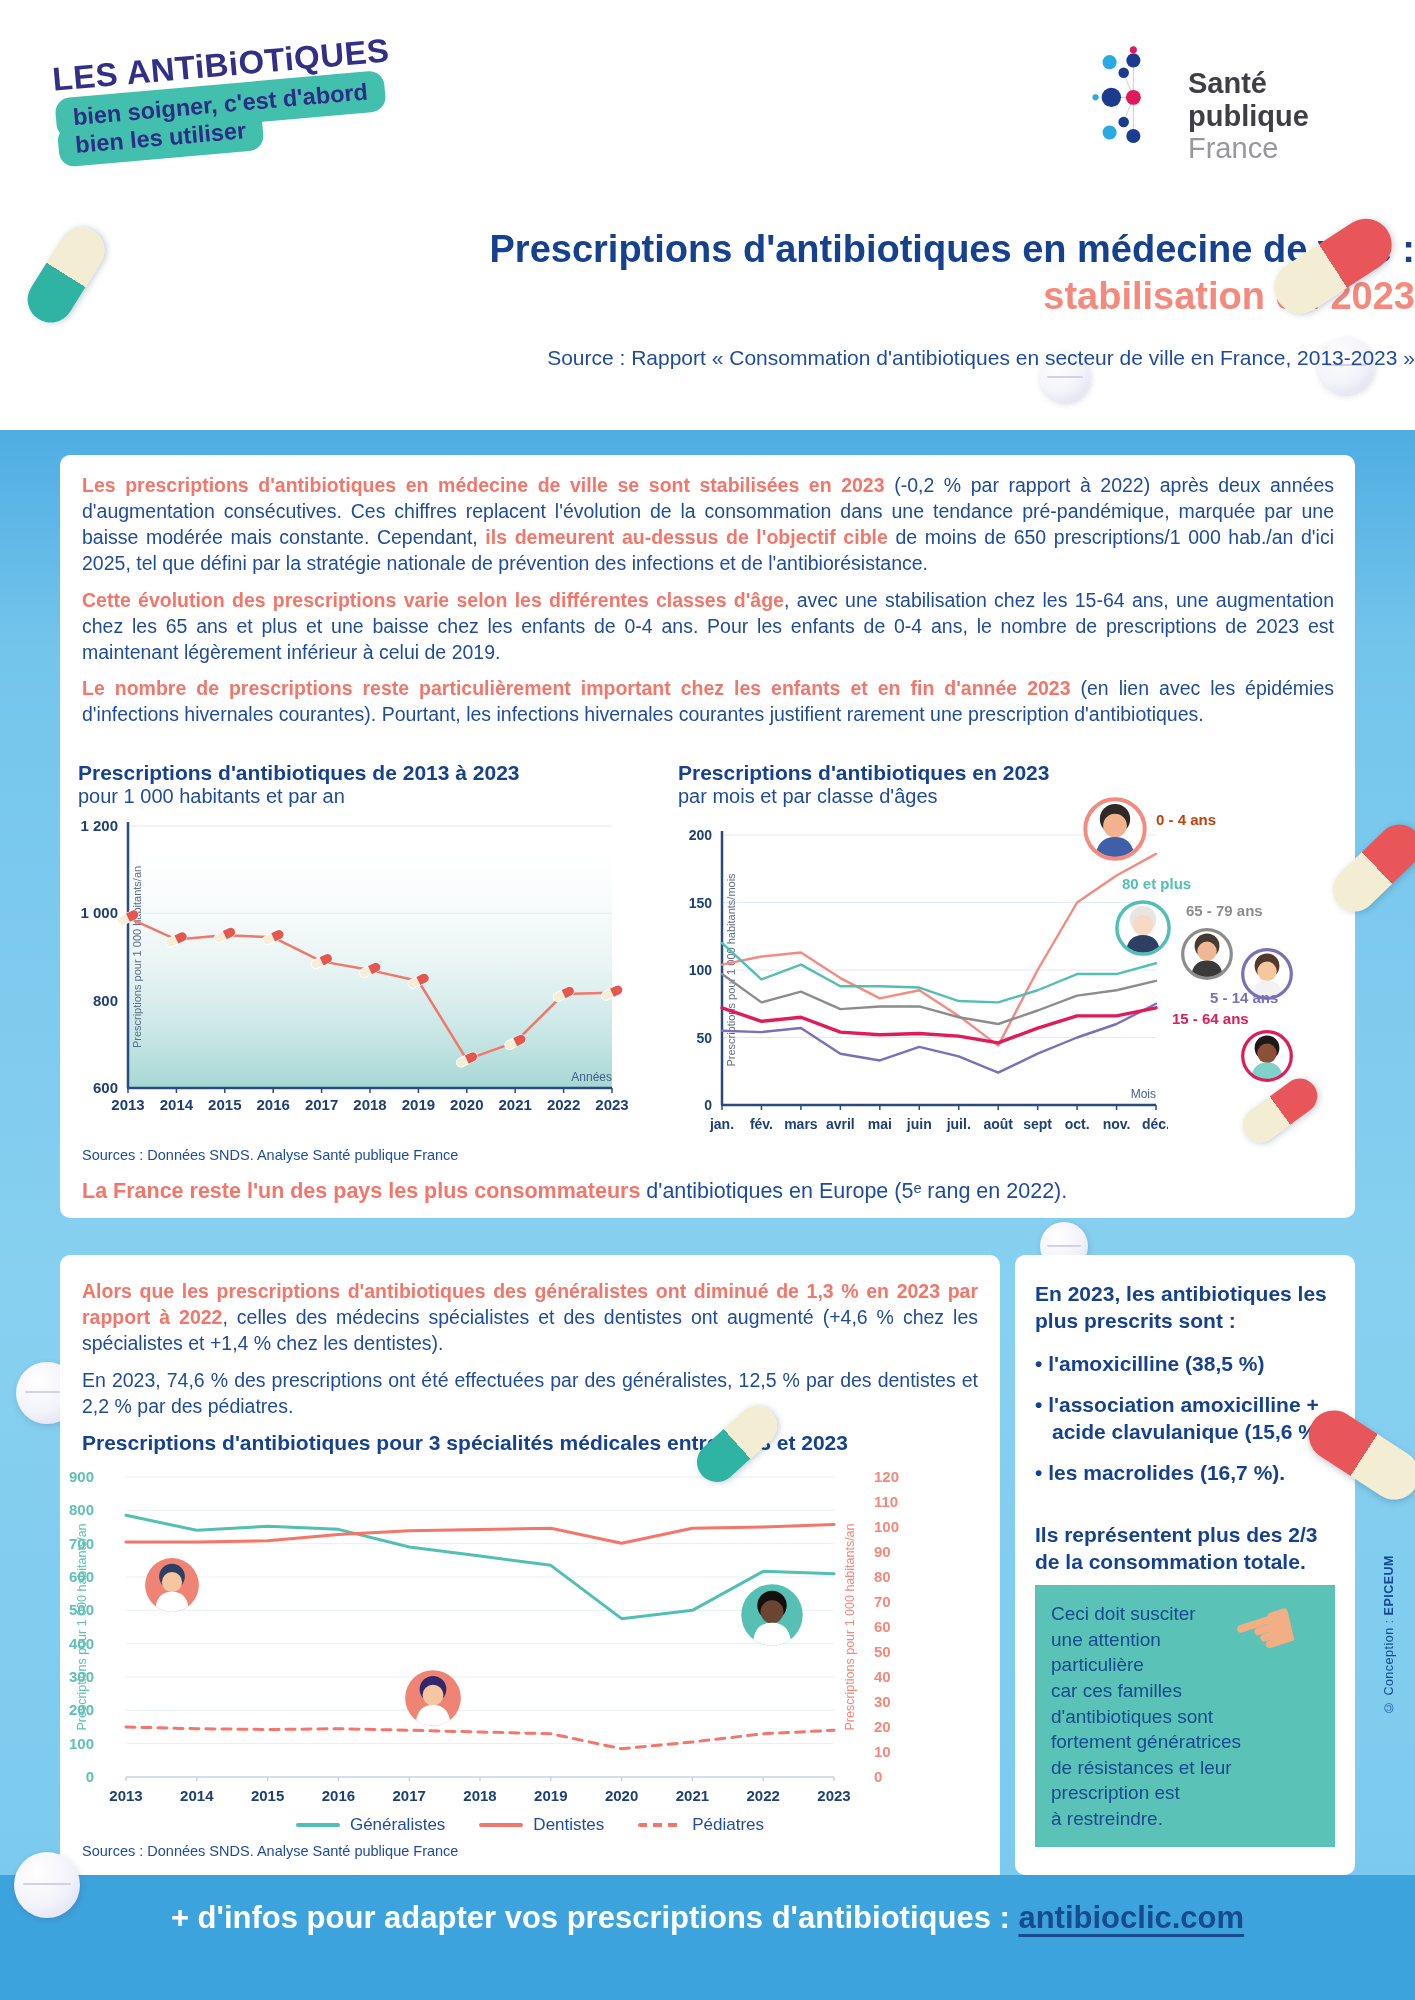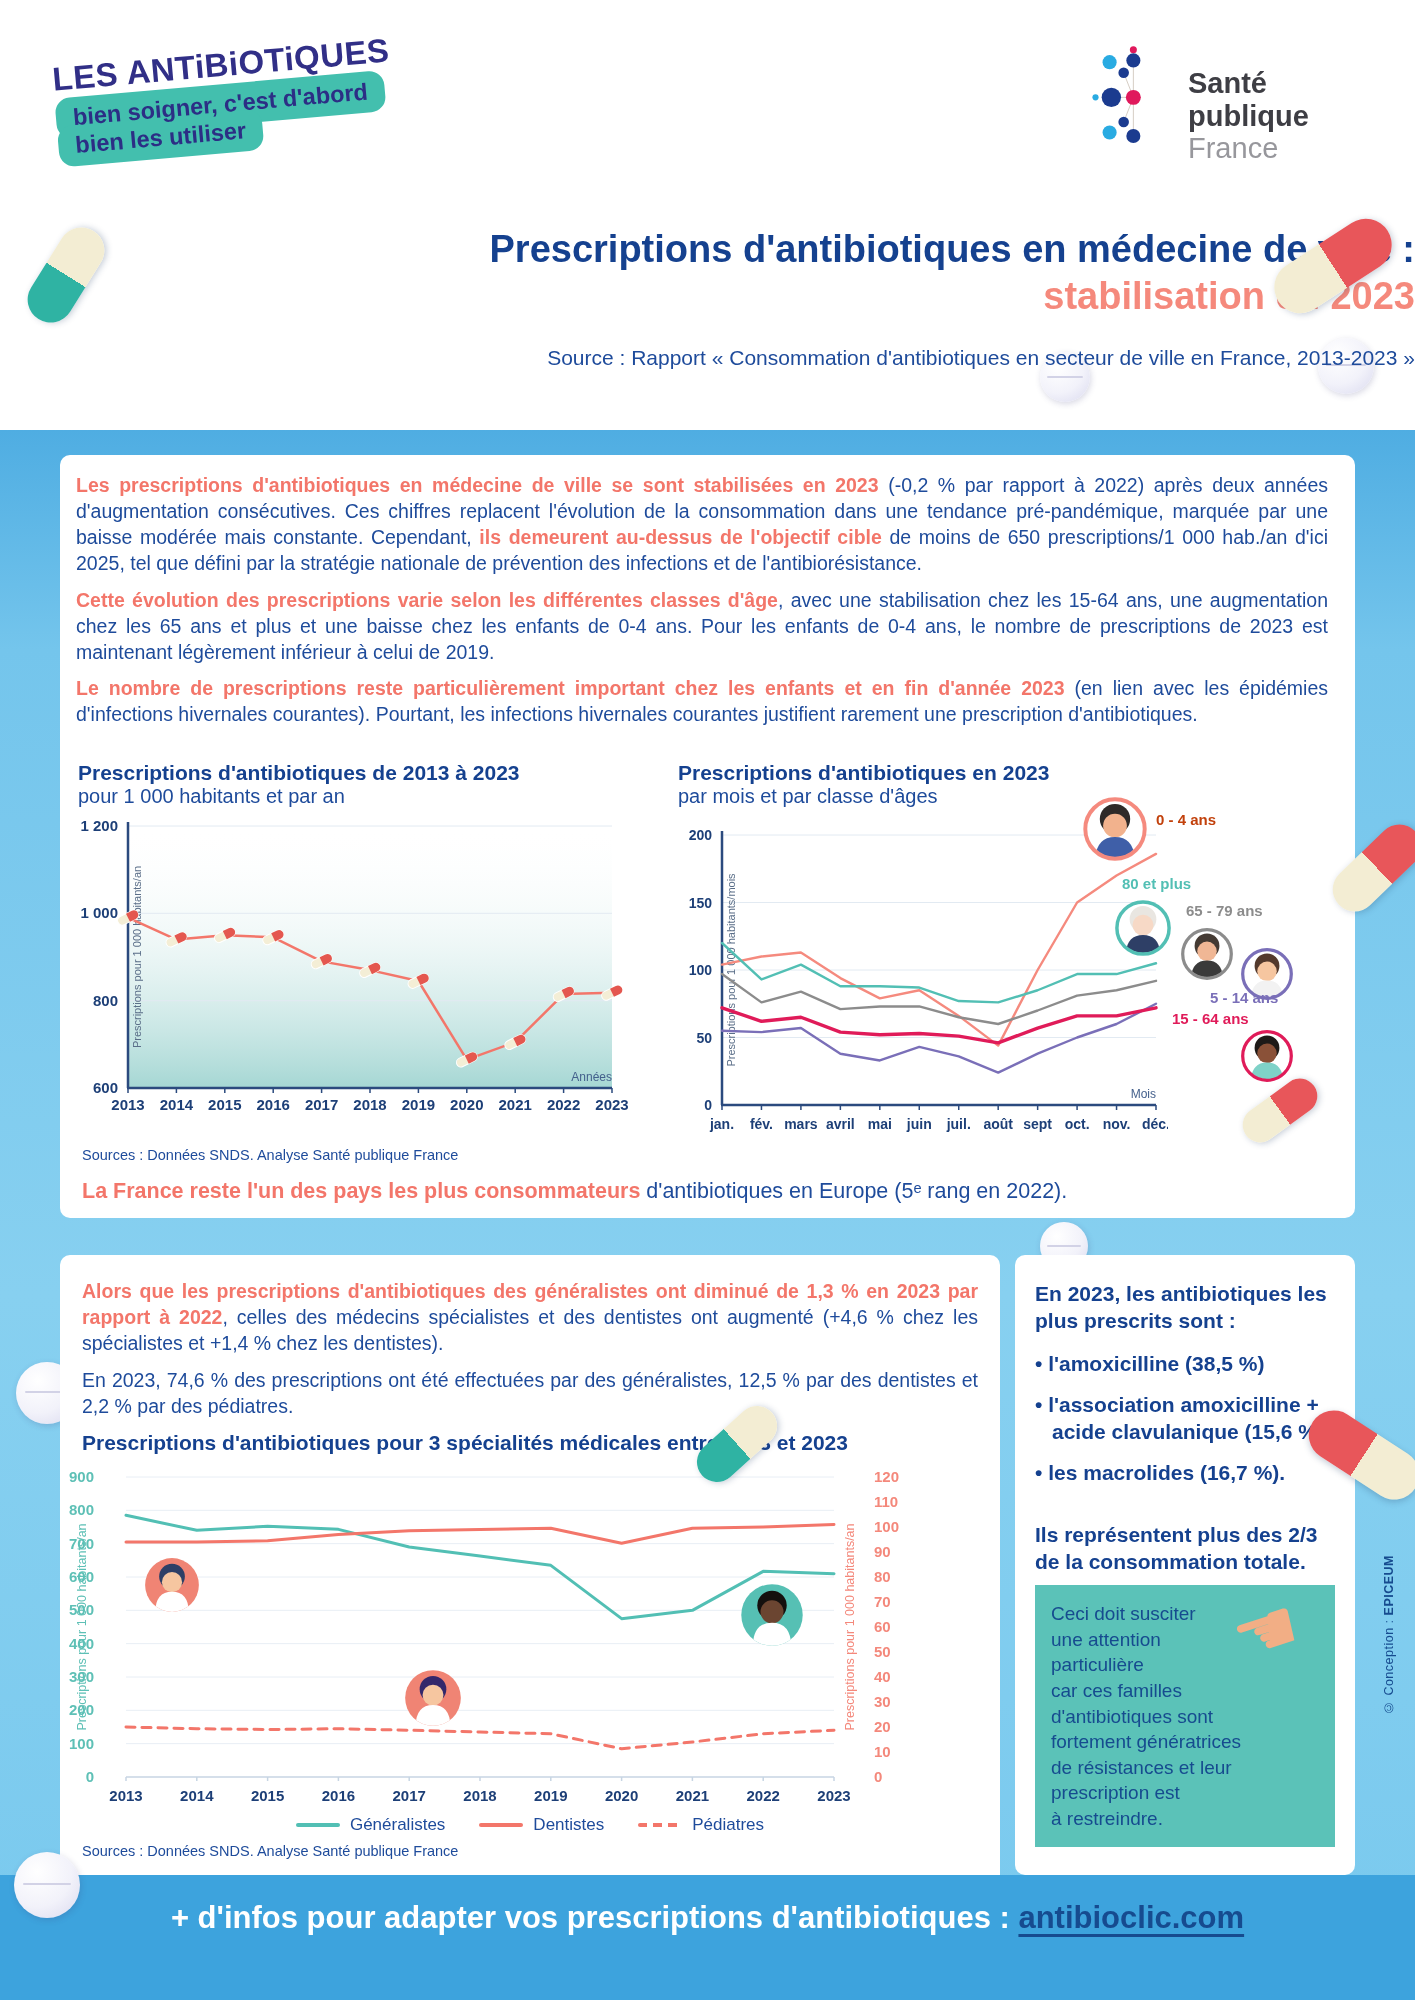--- a/index.html
+++ b/index.html
@@ -95,21 +95,21 @@
     </div>
   </div>
 
   <div class="title-wrap">
     <div class="t1">Prescriptions d'antibiotiques en médecine de ville :</div>
     <div class="t2">stabilisation en 2023</div>
     <div class="src">Source : Rapport « Consommation d'antibiotiques en secteur de ville en France, 2013-2023 »</div>
   </div>
 
   <div class="card" id="card1">
-    <div class="abs" style="left:16px;top:18px;width:1252px">
+    <div class="abs" style="left:22px;top:18px;width:1252px">
       <p class="ptext"><span class="em">Les prescriptions d'antibiotiques en médecine de ville se sont stabilisées en 2023 </span><span>(-0,2 % par rapport à 2022) après deux années d'augmentation consécutives. Ces chiffres replacent l'évolution de la consommation dans une tendance pré-pandémique, marquée par une baisse modérée mais constante. Cependant, </span><span class="em">ils demeurent au-dessus de l'objectif cible </span><span>de moins de 650 prescriptions/1 000 hab./an d'ici 2025, tel que défini par la stratégie nationale de prévention des infections et de l'antibiorésistance.</span></p>
       <p class="ptext"><span class="em">Cette évolution des prescriptions varie selon les différentes classes d'âge</span><span>, avec une stabilisation chez les 15-64 ans, une augmentation chez les 65 ans et plus et une baisse chez les enfants de 0-4 ans. Pour les enfants de 0-4 ans, le nombre de prescriptions de 2023 est maintenant légèrement inférieur à celui de 2019.</span></p>
       <p class="ptext"><span class="em">Le nombre de prescriptions reste particulièrement important chez les enfants et en fin d'année 2023 </span><span>(en lien avec les épidémies d'infections hivernales courantes). Pourtant, les infections hivernales courantes justifient rarement une prescription d'antibiotiques.</span></p>
     </div>
 
     <div class="abs" style="left:18px;top:306px;width:604px">
       <div class="ctitle">Prescriptions d'antibiotiques de 2013 à 2023</div>
       <div class="csub">pour 1 000 habitants et par an</div>
       <svg style="margin-top:6px" viewBox="0 0 592 306" width="592" height="306">
           <defs>

